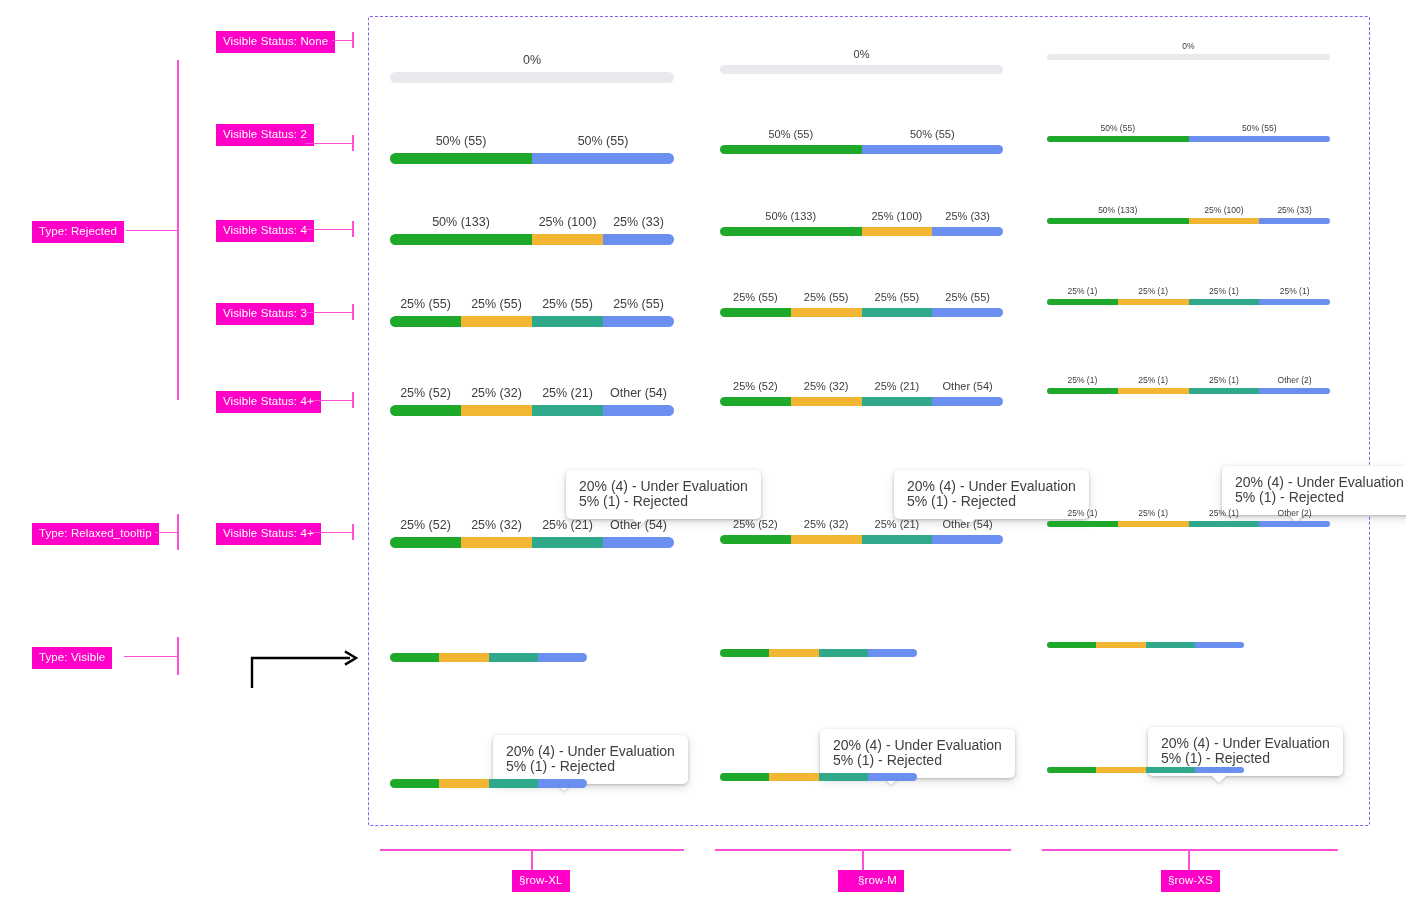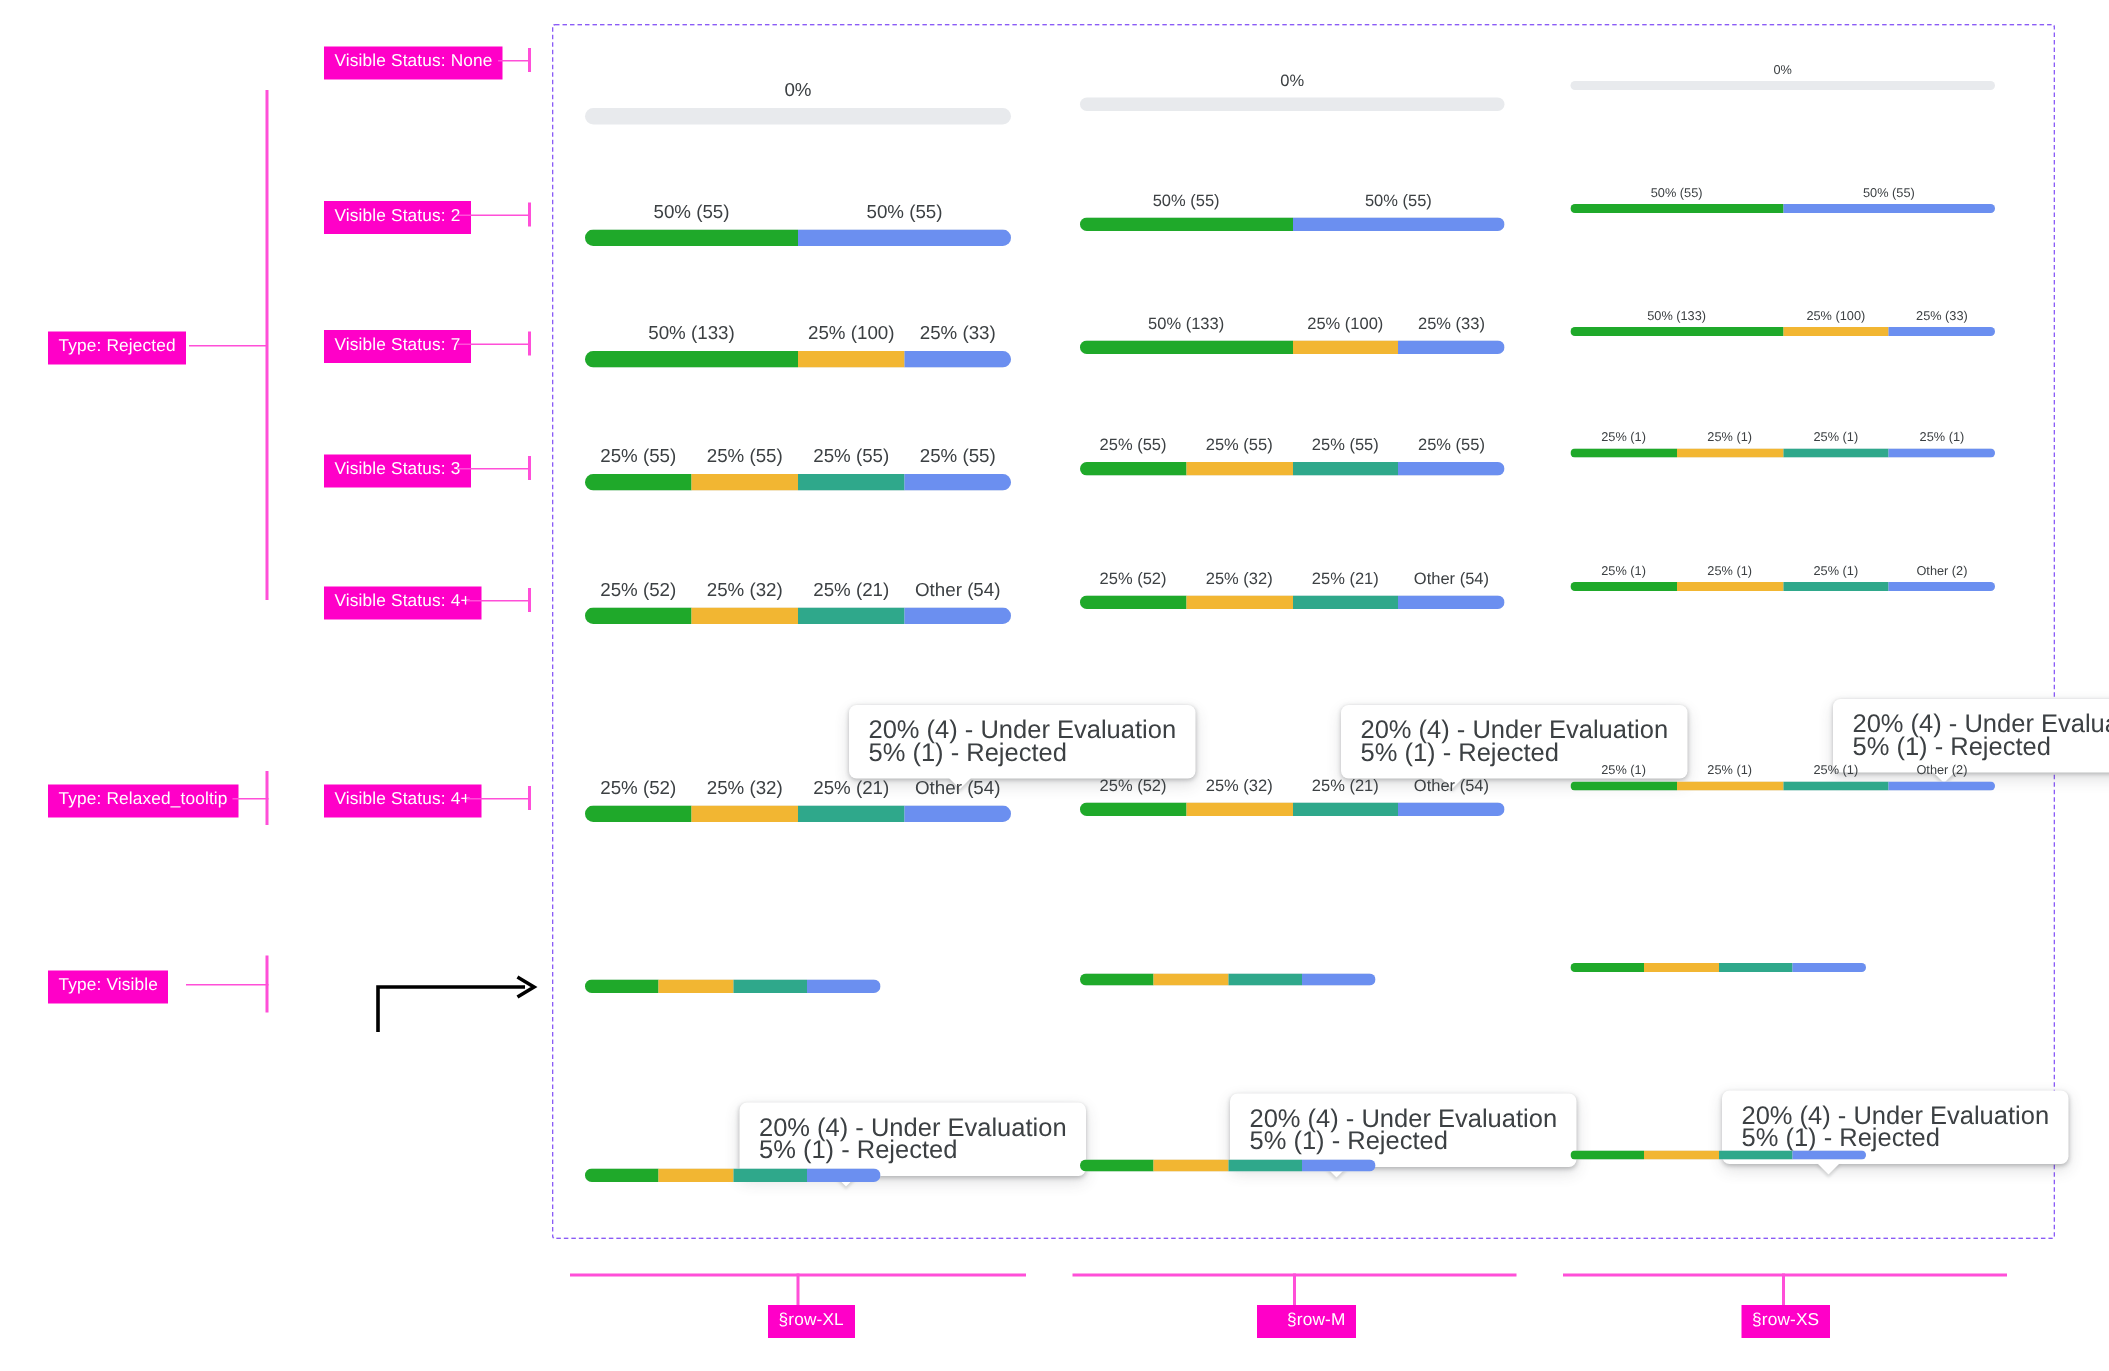--- a/index.html
+++ b/index.html
@@ -75,21 +75,21 @@
   .compact.sz-m .bartrack{height:8px;}
   .compact.sz-xs .bartrack{height:6px;}
 
   
   .tooltip{
     position:absolute;
     background:#ffffff;
     border-radius:5px;
     box-shadow:0 1px 3px rgba(60,64,67,.3),0 4px 10px rgba(60,64,67,.16);
     padding:9px 13px 10px 13px;
-    font-size:17px;
+    font-size:14px;
     line-height:15px;
     color:#3c4043;
     white-space:nowrap;
   }
   .tooltip .tip-arrow{
     position:absolute;
     bottom:-7px;
     width:0;height:0;
     border-left:8px solid transparent;
     border-right:8px solid transparent;
@@ -114,25 +114,25 @@
   <div class="anno-cap" style="left:177px;top:514px;height:36px;"></div>
 
   <div class="anno-chip" style="left:32px;top:647px;">Type: Visible</div>
   <div class="anno-line-h" style="left:124px;top:655.5px;width:55px;"></div>
   <div class="anno-cap" style="left:177px;top:637px;height:38px;"></div>
 
   <div class="anno-chip" style="left:216px;top:31px;">Visible Status: None</div>
   <div class="anno-line-h" style="left:332px;top:39.5px;width:22px;"></div>
   <div class="anno-cap" style="left:352px;top:32px;height:16px;"></div>
 
-  <div class="anno-chip" style="left:216px;top:134px;text-align:right;">Visible Status: 2</div>
+  <div class="anno-chip" style="left:216px;top:124px;text-align:right;">Visible Status: 2</div>
   <div class="anno-line-h" style="left:305px;top:142.5px;width:49px;"></div>
   <div class="anno-cap" style="left:352px;top:135px;height:16px;"></div>
 
-  <div class="anno-chip" style="left:216px;top:220px;">Visible Status: 7</div>
+  <div class="anno-chip" style="left:216px;top:220px;">Visible Status: 4</div>
   <div class="anno-line-h" style="left:305px;top:228.5px;width:49px;"></div>
   <div class="anno-cap" style="left:352px;top:221px;height:16px;"></div>
 
   <div class="anno-chip" style="left:216px;top:303px;">Visible Status: 3</div>
   <div class="anno-line-h" style="left:305px;top:311.5px;width:49px;"></div>
   <div class="anno-cap" style="left:352px;top:304px;height:16px;"></div>
 
   <div class="anno-chip" style="left:216px;top:391px;">Visible Status: 4+</div>
   <div class="anno-line-h" style="left:311px;top:399.5px;width:43px;"></div>
   <div class="anno-cap" style="left:352px;top:392px;height:16px;"></div>

